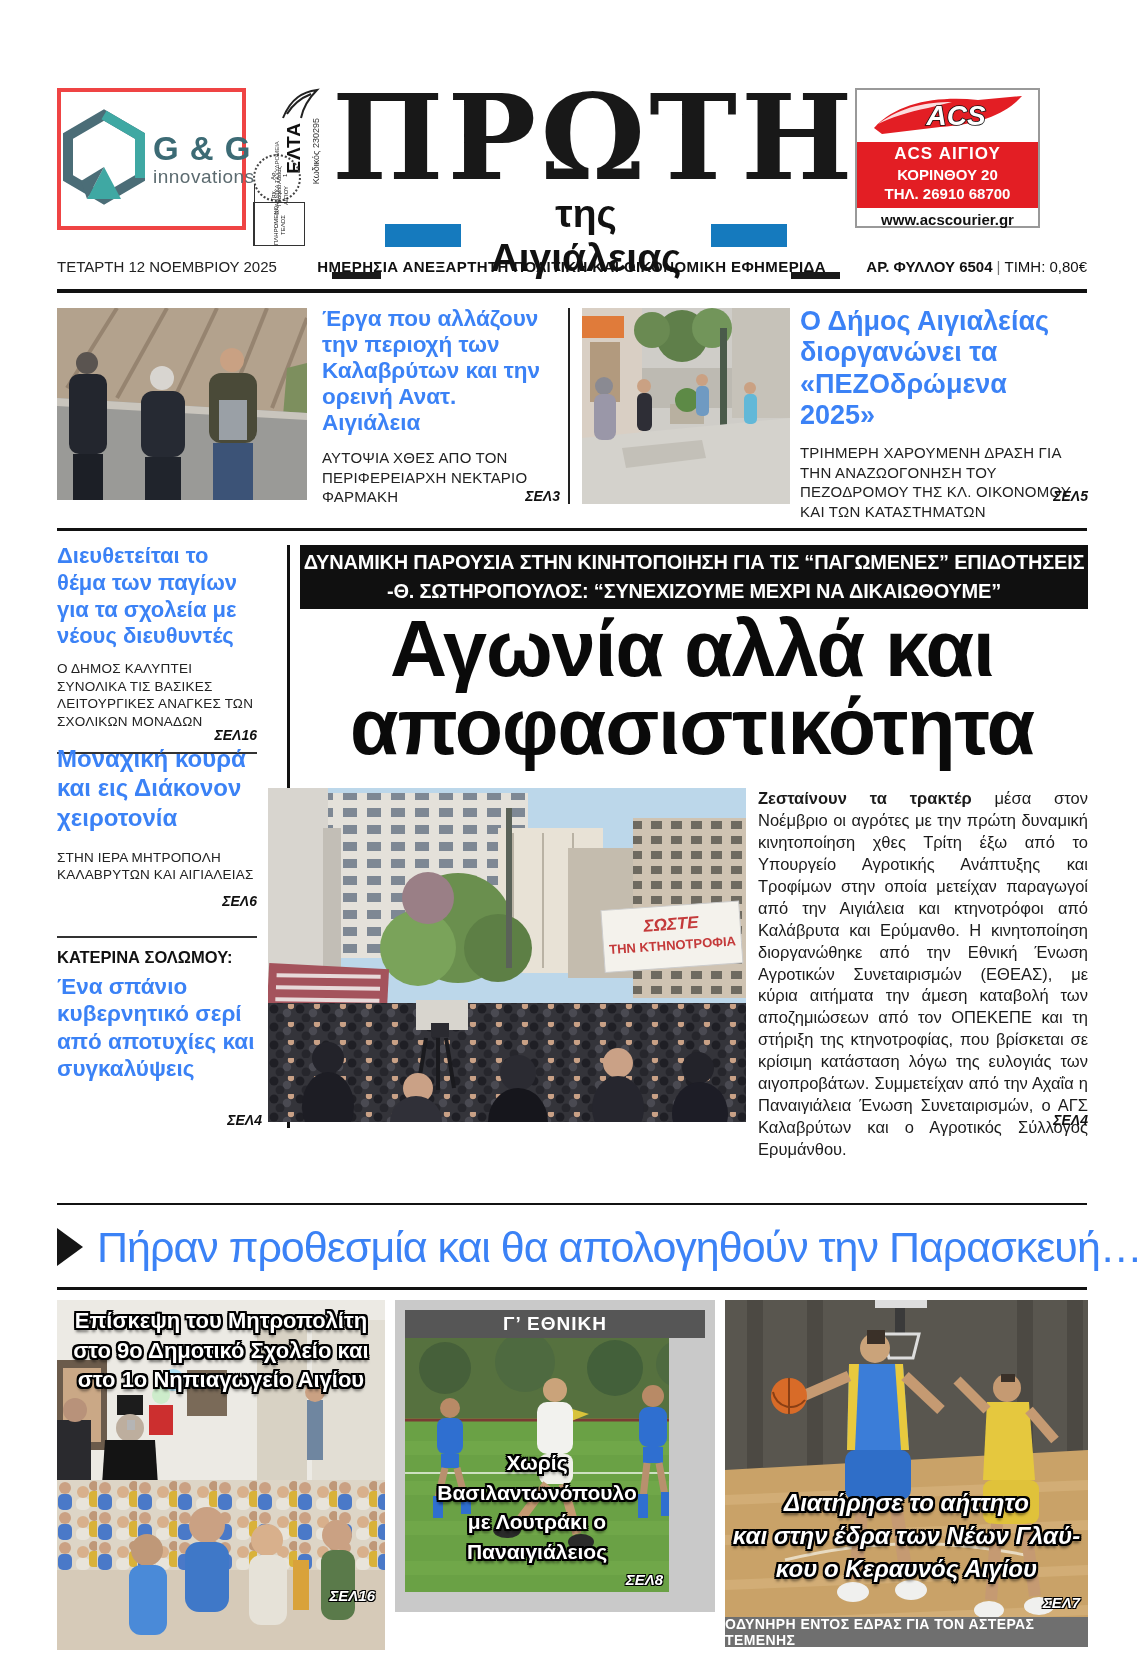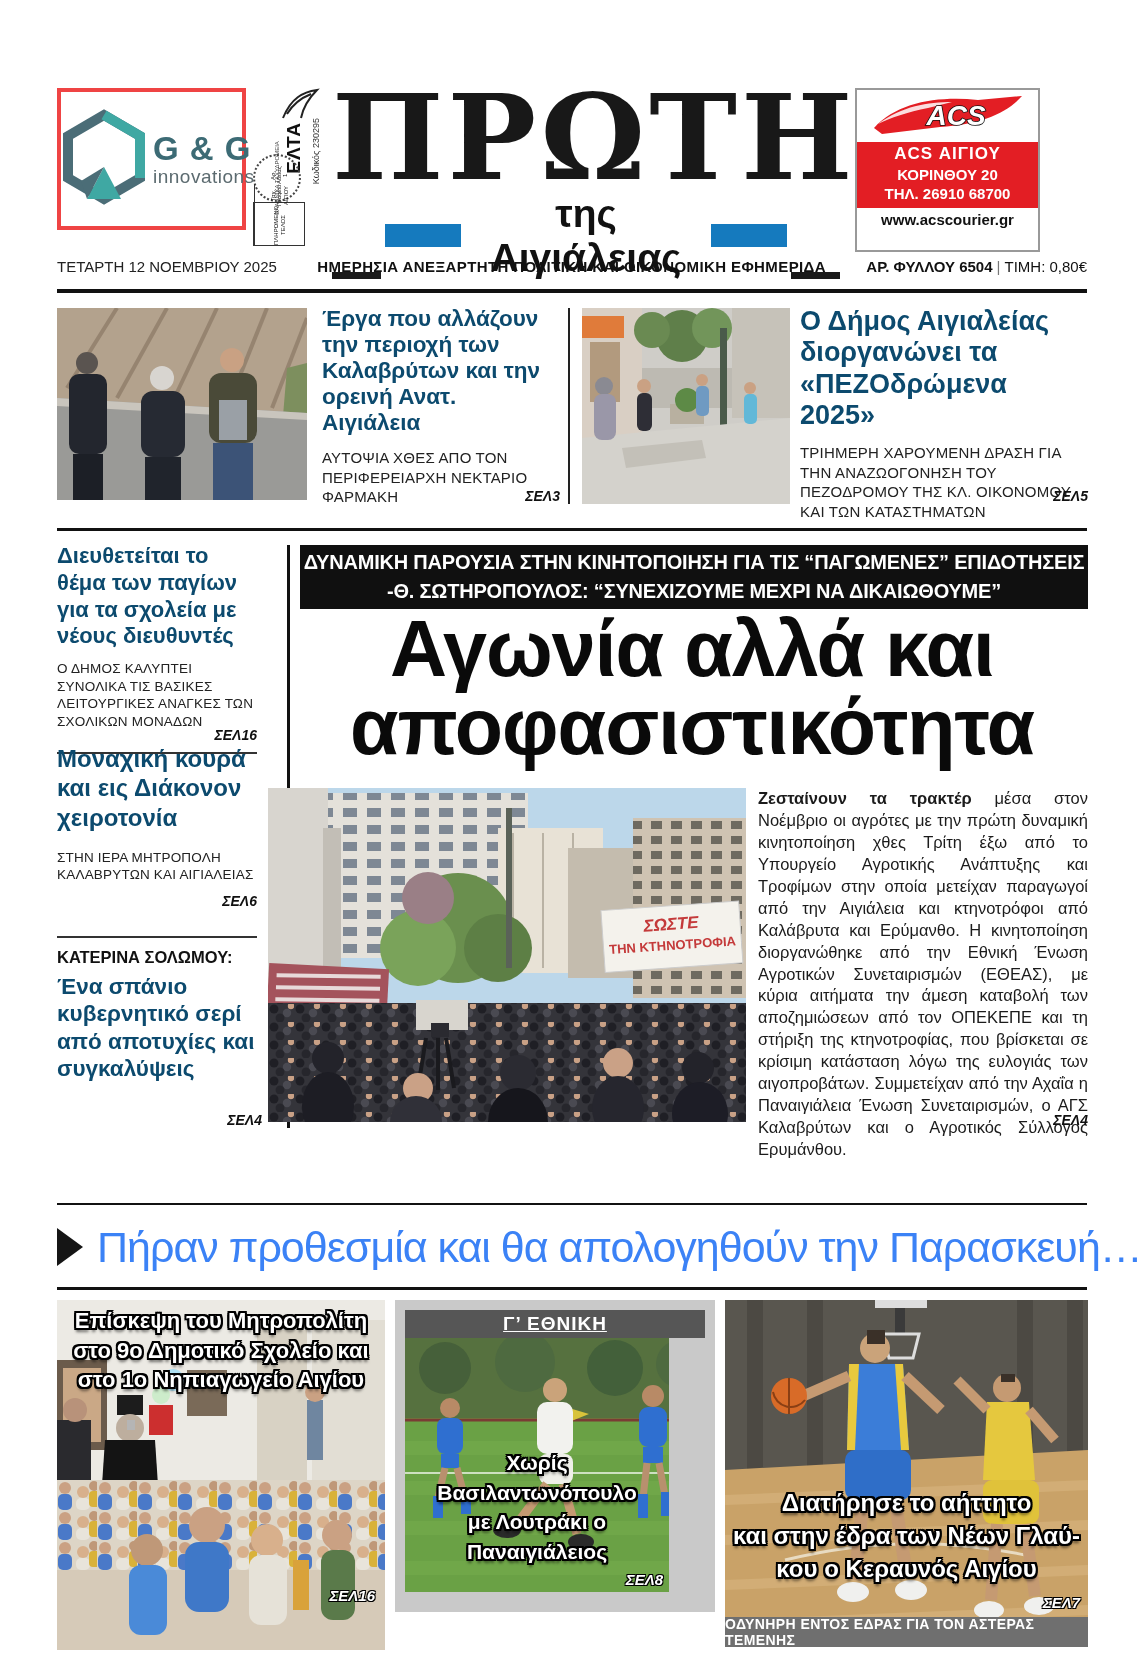--- a/index.html
+++ b/index.html
@@ -23,36 +23,36 @@
   .elta-circle span{font-size:6px;color:#444;transform:rotate(-90deg);white-space:nowrap;}
   .elta-permit{position:absolute;left:4px;top:114px;width:50px;height:42px;border:1.5px solid #333;display:flex;}
   .elta-permit div{flex:1;border-right:1px solid #333;font-size:6px;display:flex;align-items:center;justify-content:center;text-align:center;line-height:1.05;}
   .elta-permit div:last-child{border-right:none;}
   .masthead{left:332px;top:76px;width:508px;text-align:center;}
   .mast-title{font-family:"DejaVu Serif","Liberation Serif",serif;font-weight:bold;font-size:118px;line-height:1.05;letter-spacing:4px;color:#181818;}
   .mast-subrow{display:flex;align-items:center;justify-content:center;margin-top:-16px;}
   .bar-black{width:56px;height:7px;background:#1a1a1a;align-self:flex-end;margin-bottom:9px;}
   .bar-blue{width:86px;height:23px;background:#157abe;margin:0 4px;}
   .mast-sub{font-size:39px;font-weight:bold;letter-spacing:0;margin:8px 6px;color:#111;}
-  .acs-box{left:855px;top:88px;width:185px;height:164px;border:2px solid #999;box-sizing:border-box;background:#fff;}
+  .acs-box{left:855px;top:88px;width:185px;height:140px;border:2px solid #999;box-sizing:border-box;background:#fff;}
   .acs-logo{height:52px;display:flex;align-items:center;justify-content:center;}
   .acs-red{background:#e31e24;color:#fff;text-align:center;padding:2px 0 6px 0;}
   .acs-red .l1{font-size:17px;font-weight:bold;letter-spacing:1px;}
   .acs-red .l2{font-size:15px;font-weight:bold;margin-top:2px;}
   .acs-red .l3{font-size:15px;font-weight:bold;margin-top:2px;}
   .acs-url{text-align:center;font-size:15px;font-weight:bold;padding-top:3px;}
   .dateline{left:57px;top:258px;width:1030px;display:flex;align-items:baseline;}
   .date-left{font-size:15px;color:#222;white-space:nowrap;}
   .tagline{flex:1;text-align:center;font-size:15px;font-weight:bold;letter-spacing:.4px;white-space:nowrap;}
   .issue-right{white-space:nowrap;font-size:15px;}
   .issue-num{font-weight:bold;}
   .issue-sep{color:#777;margin:0 4px;}
 
   
-  .headline{font-weight:bold;line-height:1.16;color:#0c4a6e;}
+  .headline{font-weight:bold;line-height:1.16;color:#3b82f6;}
   .subhead{font-size:15px;line-height:1.3;color:#222;letter-spacing:.2px;}
   .pagemark{font-style:italic;font-weight:800;font-size:14px;color:#101010;}
   .pm-abs{position:absolute;right:0;bottom:0;}
   .pm-photo{position:absolute;color:#fff;font-style:italic;font-weight:800;font-size:15px;
             text-shadow:-1px -1px 0 #000,1px -1px 0 #000,-1px 1px 0 #000,1px 1px 0 #000;}
 
   .kicker-banner{left:300px;top:545px;width:788px;height:64px;background:#101010;color:#fff;
                  display:flex;flex-direction:column;align-items:center;justify-content:center;text-align:center;}
   .kicker-banner div{font-size:20px;font-weight:bold;line-height:1.45;letter-spacing:-.2px;white-space:nowrap;}
   .main-headline{left:296px;top:610px;width:792px;text-align:center;font-weight:bold;font-size:79px;line-height:.99;color:#0a0a0a;letter-spacing:-1px;}
@@ -61,21 +61,21 @@
 
   .strip-row{left:57px;top:1212px;width:1030px;height:70px;display:flex;align-items:center;}
   .tri{width:0;height:0;border-top:19px solid transparent;border-bottom:19px solid transparent;border-left:26px solid #151515;margin-right:14px;}
   .strip-text{font-size:43px;font-weight:400;letter-spacing:-1px;color:#3b82f6;white-space:nowrap;}
 
   .photo{position:absolute;overflow:hidden;}
   .photo svg{display:block;}
   .overlay-lines{position:absolute;left:0;right:0;text-align:center;font-weight:bold;color:#fff;}
   .overlay-lines div{text-shadow:-2px -2px 0 #000,2px -2px 0 #000,-2px 2px 0 #000,2px 2px 0 #000,0 -2px 0 #000,0 2px 0 #000,-2px 0 0 #000,2px 0 0 #000,0 4px 3px rgba(0,0,0,.55);}
   .card2-frame{left:395px;top:1300px;width:320px;height:312px;background:#c9c9c9;padding:10px;box-sizing:border-box;}
-  .card2-head{background:#565656;color:#fff;text-align:center;font-weight:bold;font-size:19px;letter-spacing:1px;height:28px;line-height:28px;text-decoration:underline;}
+  .card2-head{background:#565656;color:#fff;text-align:center;font-weight:bold;font-size:19px;letter-spacing:1px;height:28px;line-height:28px;}
   .caption-bar{position:absolute;left:0;right:0;bottom:0;height:30px;background:#6f6f6f;color:#fff;
                font-weight:bold;font-size:14px;display:flex;align-items:center;justify-content:center;letter-spacing:.4px;}
 </style>
 </head>
 <body>
 
 <div id="page">
 
   <div class="abs gg-box">
     <span>
@@ -457,21 +457,21 @@
         <rect x="276" y="74" width="14" height="8" fill="#3a3028"></rect>
       <path d="M262,102 L304,102 L310,180 L258,180 Z" fill="#e5c83e"></path>
       <rect x="258" y="180" width="56" height="44" rx="9" fill="#e0c23a"></rect>
       <line x1="262" y1="110" x2="232" y2="80" stroke="#c59a72" stroke-width="10"></line>
       <line x1="304" y1="110" x2="330" y2="140" stroke="#c59a72" stroke-width="10"></line>
       <line x1="272" y1="224" x2="266" y2="300" stroke="#c59a72" stroke-width="12"></line>
         <line x1="300" y1="224" x2="310" y2="296" stroke="#c59a72" stroke-width="12"></line>
       <ellipse cx="264" cy="310" rx="15" ry="9" fill="#f0f0ee"></ellipse>
         <ellipse cx="314" cy="306" rx="15" ry="9" fill="#f0f0ee"></ellipse>
     </svg>
-    <div class="overlay-lines" style="top:186px;font-size:24px;line-height:1.38;">
+    <div class="overlay-lines" style="top:186px;font-size:24px;line-height:1.38;font-style:italic;">
       <div>Διατήρησε το αήττητο</div>
       <div>και στην έδρα των Νέων Γλαύ-</div>
       <div>κου ο Κεραυνός Αιγίου</div>
     </div>
     <span class="pm-photo" style="right:8px;bottom:36px;">ΣΕΛ7</span>
     <div class="caption-bar">ΟΔΥΝΗΡΗ ΕΝΤΟΣ ΕΔΡΑΣ ΓΙΑ ΤΟΝ ΑΣΤΕΡΑΣ ΤΕΜΕΝΗΣ</div>
   </div>
 
 </div>
 

